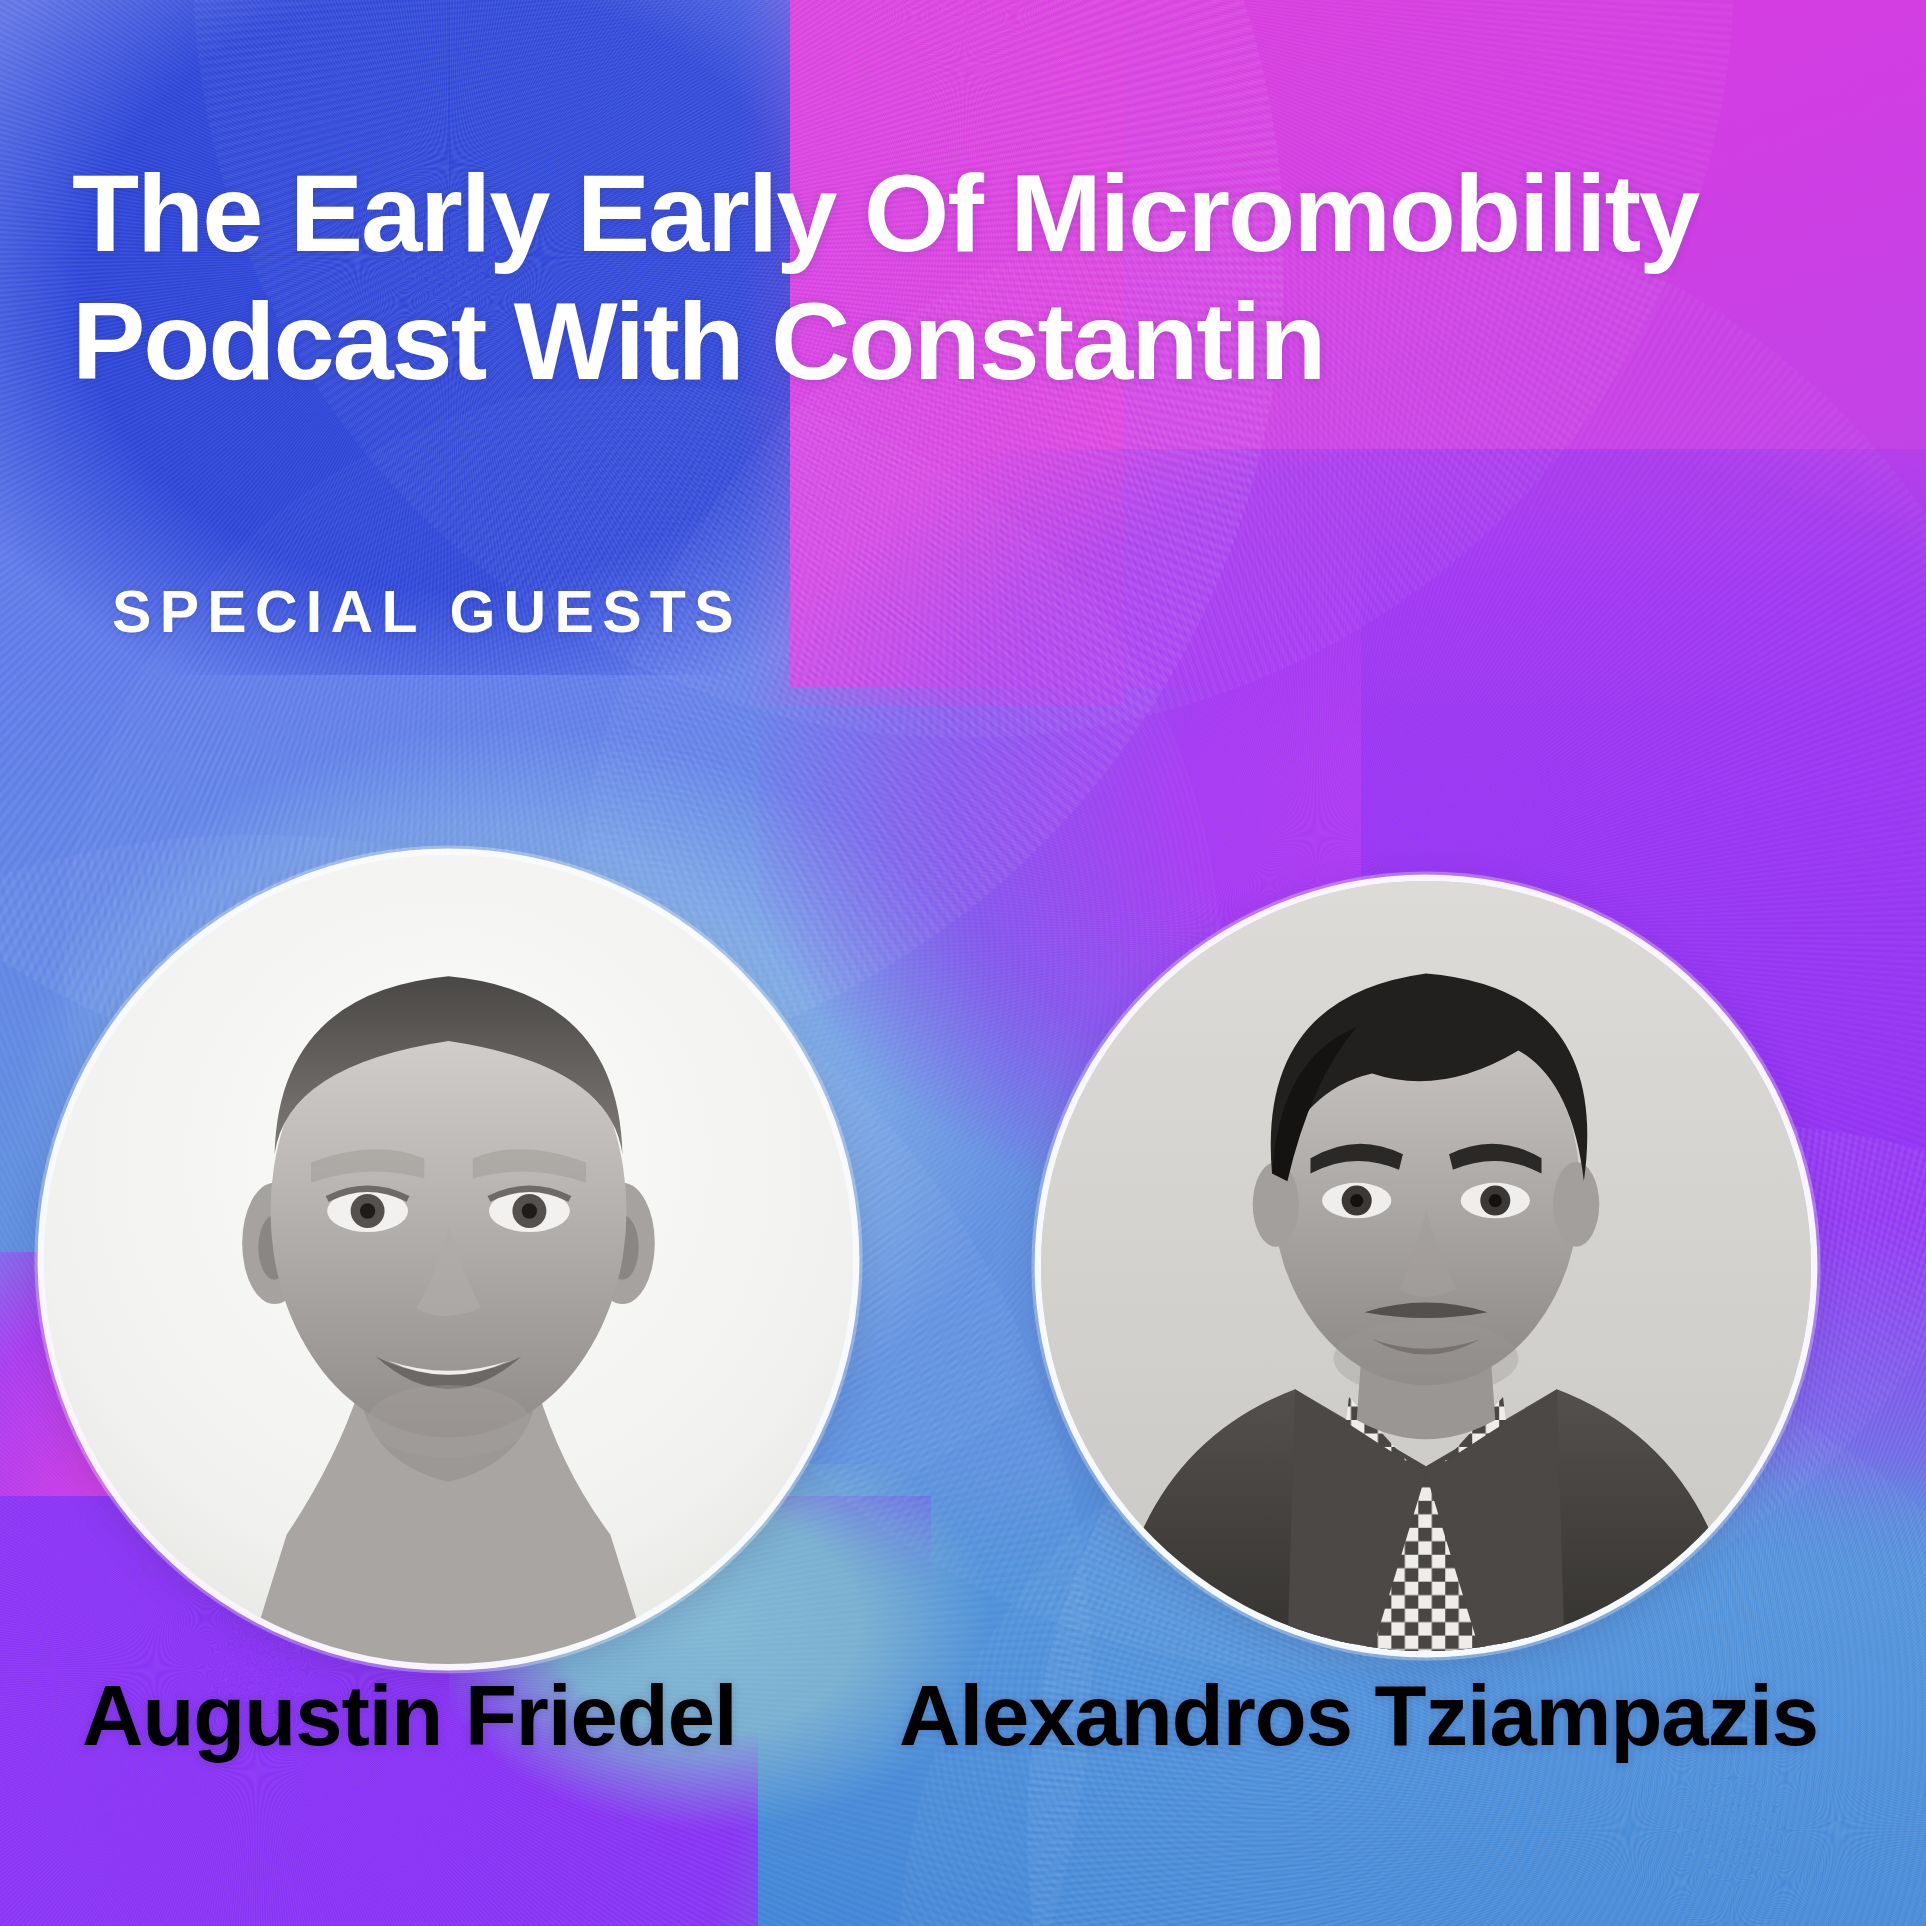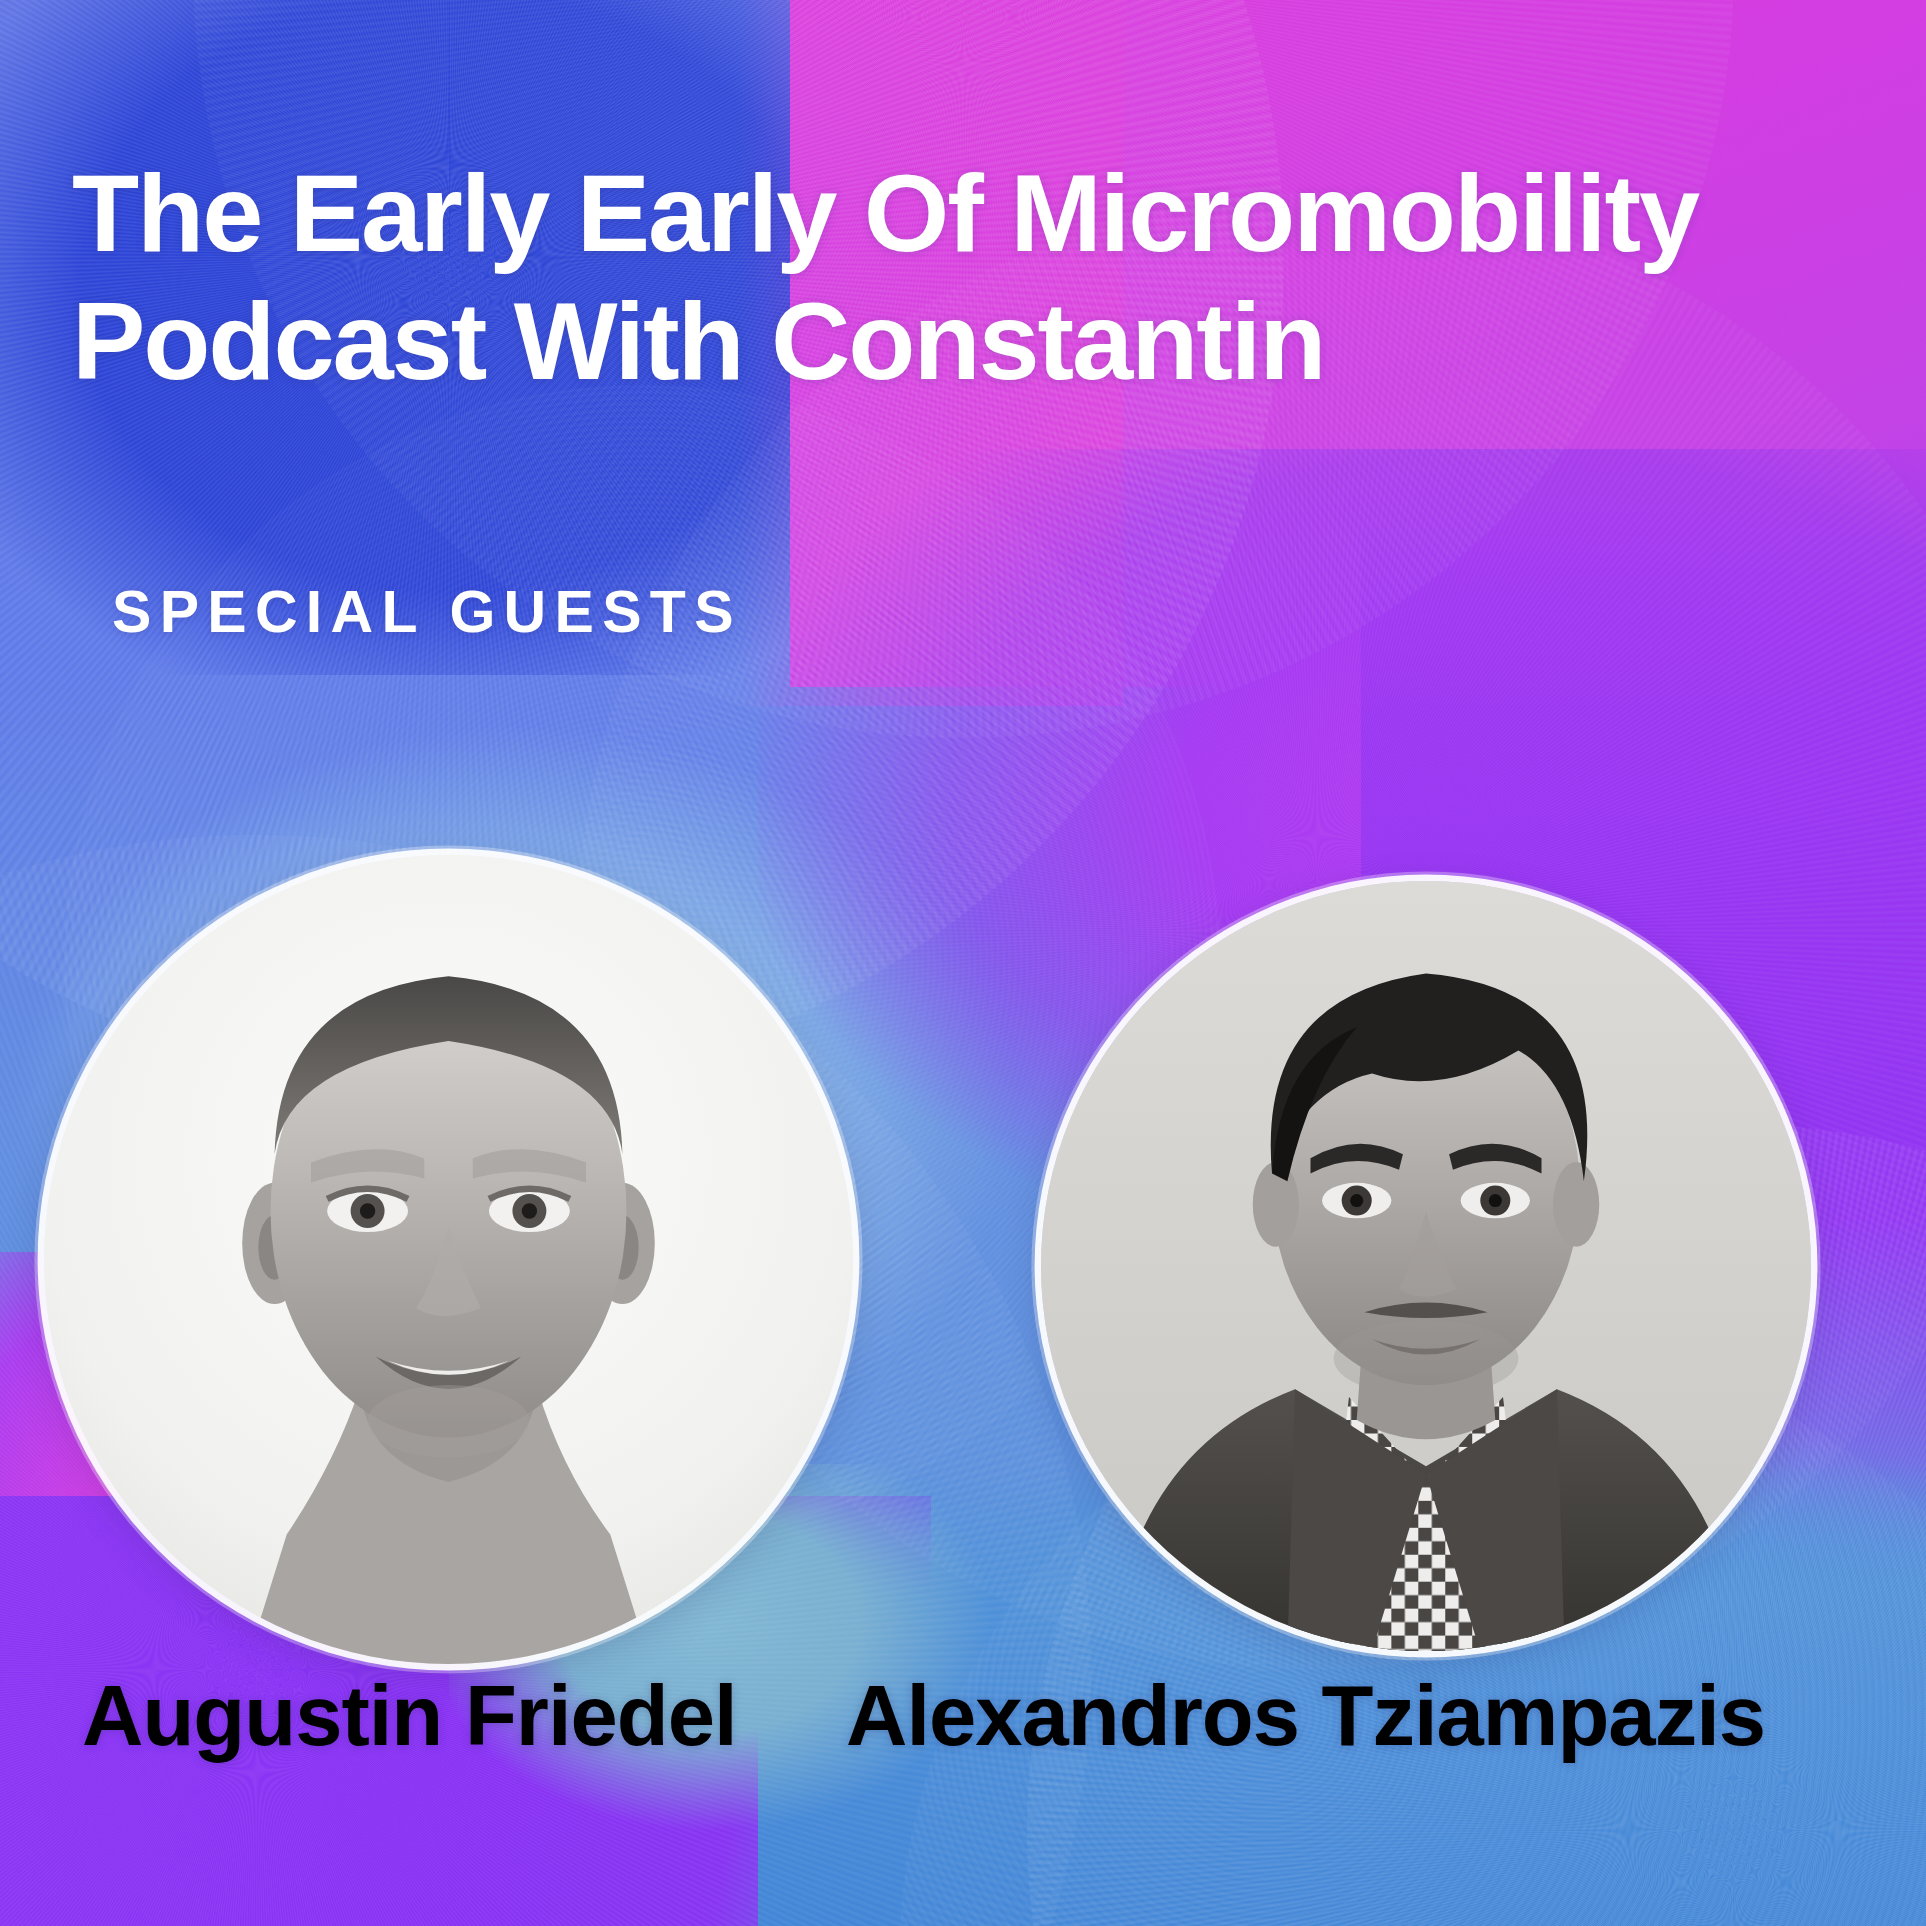--- a/index.html
+++ b/index.html
@@ -250,21 +250,21 @@
   .name {
     position: absolute;
     color: #000000;
     font-size: 85px;
     font-weight: 700;
     letter-spacing: -1px;
     white-space: nowrap;
     text-shadow: 0 1.3px 9px rgba(40,40,110,0.25);
   }
   .name-left  { left: 82px; top: 0; }
-  .name-right { left: 846px; top: 0; }
+  .name-right { left: 899px; top: 0; }
 </style>
 </head>
 <body>
 
 <div class="canvas">
 
   <div class="bg-layer field-base"></div>
   <div class="field-blue-block"></div>
   <div class="field-lightblue"></div>
   <div class="field-magenta"></div>

